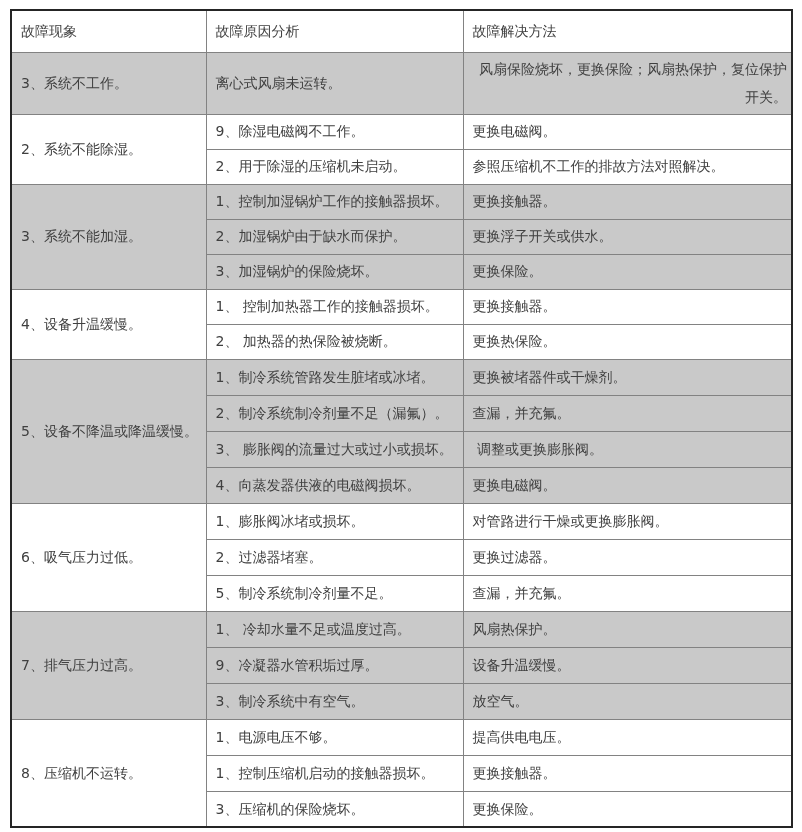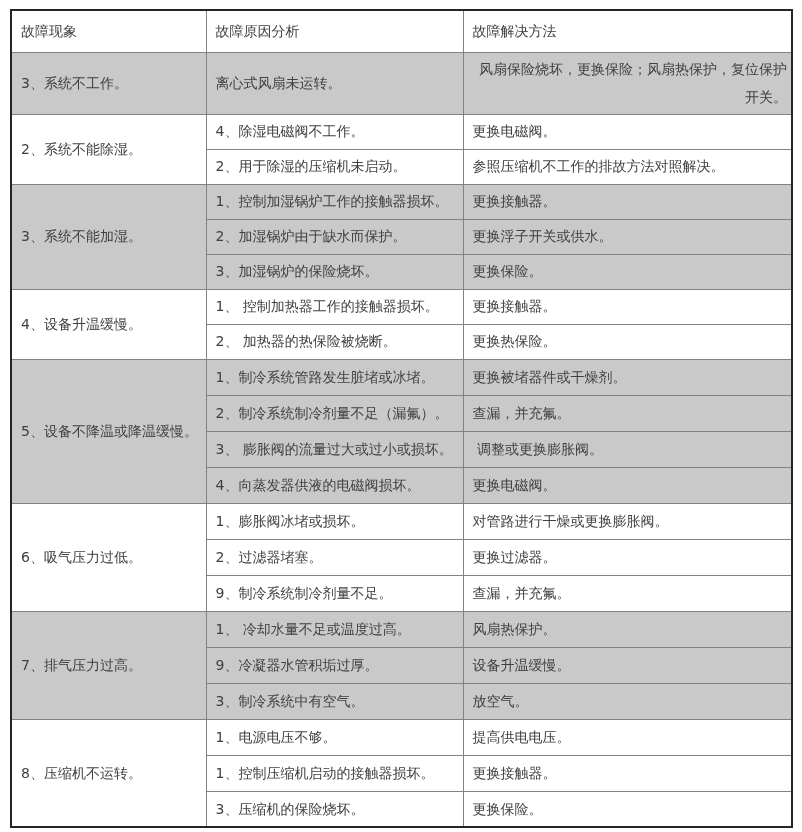--- a/index.html
+++ b/index.html
@@ -67,21 +67,21 @@
       <tr>
         <td class="col-phen">3、系统不工作。</td>
         <td class="col-cause">离心式风扇未运转。</td>
         <td class="col-sol"> 风扇保险烧坏，更换保险；风扇热保护，复位保护开关。</td>
       </tr>
     </tbody>
 
     <tbody>
       <tr>
         <td class="col-phen" rowspan="2">2、系统不能除湿。</td>
-        <td class="col-cause">4、除湿电磁阀不工作。</td>
+        <td class="col-cause">9、除湿电磁阀不工作。</td>
         <td class="col-sol">更换电磁阀。</td>
       </tr>
       <tr>
         <td class="col-cause">2、用于除湿的压缩机未启动。</td>
         <td class="col-sol">参照压缩机不工作的排故方法对照解决。</td>
       </tr>
     </tbody>
 
     <tbody class="shaded">
       <tr>
@@ -135,21 +135,21 @@
       <tr>
         <td class="col-phen" rowspan="3">6、吸气压力过低。</td>
         <td class="col-cause">1、膨胀阀冰堵或损坏。</td>
         <td class="col-sol">对管路进行干燥或更换膨胀阀。</td>
       </tr>
       <tr>
         <td class="col-cause">2、过滤器堵塞。</td>
         <td class="col-sol">更换过滤器。</td>
       </tr>
       <tr>
-        <td class="col-cause">9、制冷系统制冷剂量不足。</td>
+        <td class="col-cause">5、制冷系统制冷剂量不足。</td>
         <td class="col-sol">查漏，并充氟。</td>
       </tr>
     </tbody>
 
     <tbody class="shaded sub36">
       <tr>
         <td class="col-phen" rowspan="3">7、排气压力过高。</td>
         <td class="col-cause">1、 冷却水量不足或温度过高。</td>
         <td class="col-sol">风扇热保护。</td>
       </tr>

